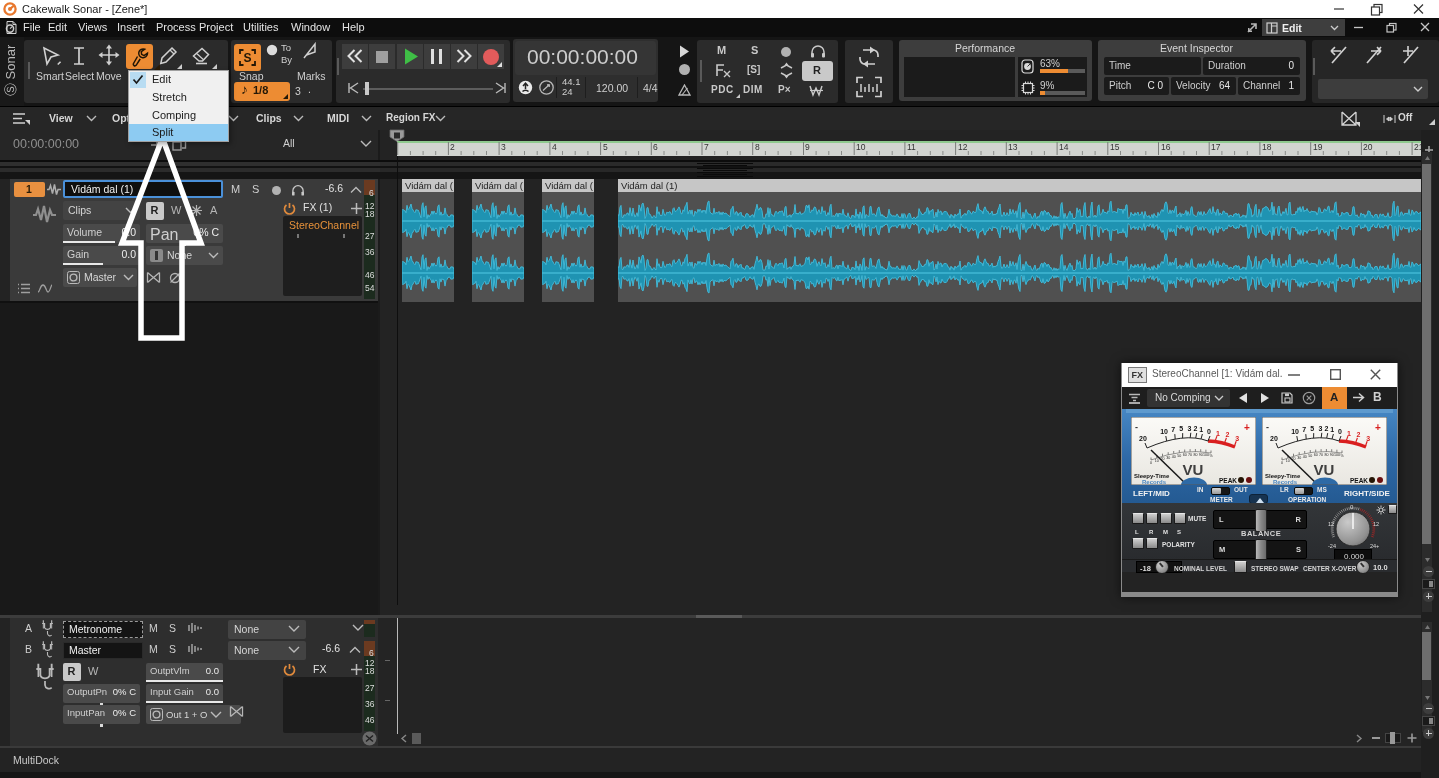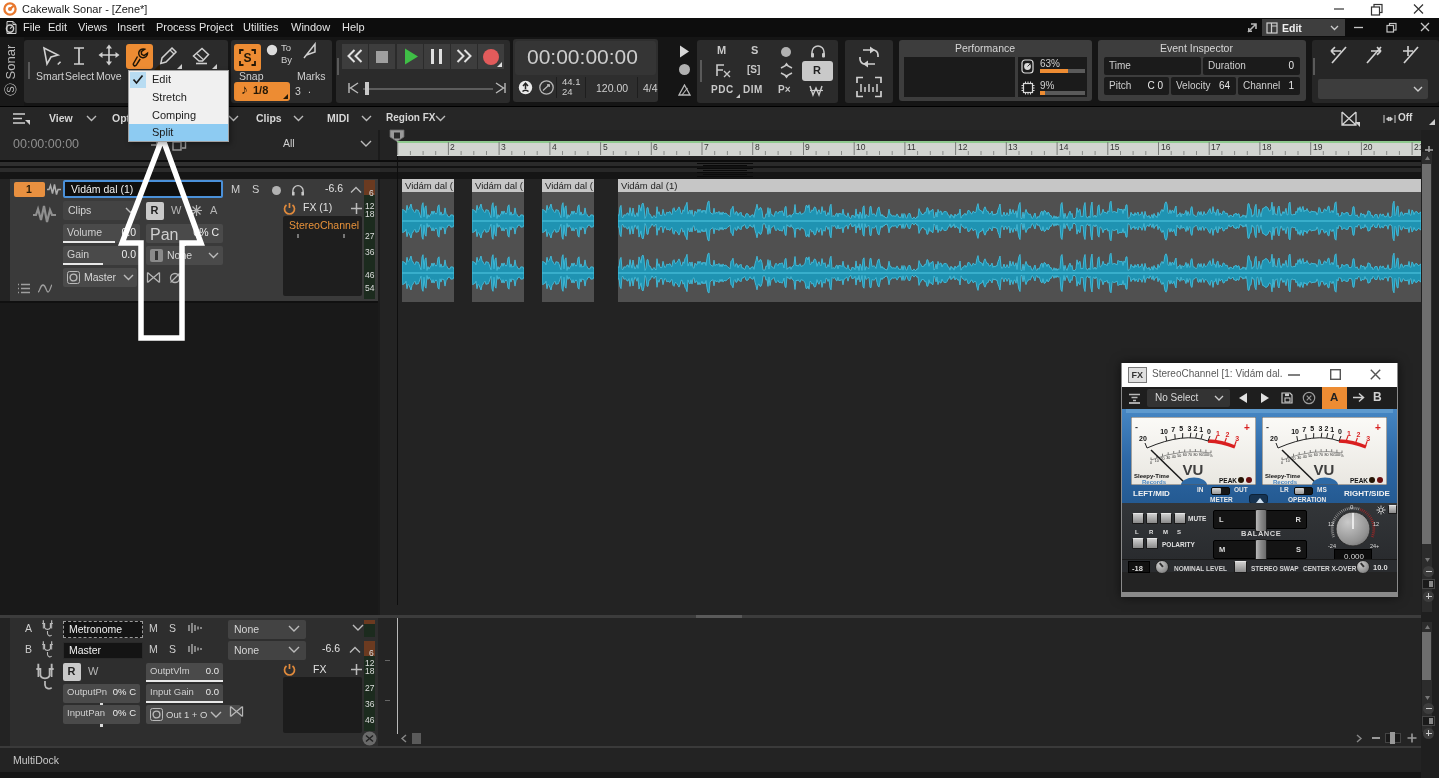--- a/index.html
+++ b/index.html
@@ -785,21 +785,21 @@
             <svg class="ab" style="left:248px;top:6px" width="11" height="11" viewBox="0 0 11 11">
               <path d="M0.8 0.8 L10.2 10.2 M10.2 0.8 L0.8 10.2" stroke="#555" stroke-width="1.4"></path>
             </svg>
           </div>
           <div class="ab" style="left:0;top:24px;width:275px;height:22px;background:#1e1e1e;">
             <svg class="ab" style="left:6px;top:6px" width="13" height="11" viewBox="0 0 13 11">
               <path d="M1 1.5 H12 M3.5 4.5 H9.5 M5 7.5 H8" stroke="#b9b9b9" stroke-width="1.5"></path>
               <path d="M1 10 H12" stroke="#b9b9b9" stroke-width="1.8"></path>
             </svg>
             <div class="ab" style="left:25px;top:2px;width:83px;height:18px;background:#333333;border-radius:2px;">
-              <div class="txt" style="left:8px;top:3px;font-size:10px;color:#dadada;">No Select</div>
+              <div class="txt" style="left:8px;top:3px;font-size:10px;color:#dadada;">No Comping</div>
               <svg class="ab" style="left:67px;top:6px" width="10" height="7" viewBox="0 0 10 7">
                 <path d="M1 1 L5 5 L9 1" fill="none" stroke="#ccc" stroke-width="1.3"></path>
               </svg>
             </div>
             <svg class="ab" style="left:116px;top:5px" width="10" height="12" viewBox="0 0 10 12">
               <path d="M9 1 L1 6 L9 11 Z" fill="#e0e0e0"></path>
             </svg>
             <svg class="ab" style="left:138px;top:5px" width="10" height="12" viewBox="0 0 10 12">
               <path d="M1 1 L9 6 L1 11 Z" fill="#e0e0e0"></path>
             </svg>
@@ -1069,21 +1069,21 @@
           <div class="ab" style="left:212px;top:186px;width:38px;height:11px;background:#0d0d0d;border:1px solid #000;">
             <div class="txt" style="left:9px;top:1.5px;font-size:8px;color:#d5d5d5;">0.000</div>
           </div>
           <svg class="ab" style="left:254px;top:142px" width="10" height="10" viewBox="0 0 10 10">
             <circle cx="5" cy="5" r="2" fill="none" stroke="#ccc" stroke-width="1.2"></circle>
             <path d="M5 0.5 V2 M5 8 V9.5 M0.5 5 H2 M8 5 H9.5 M1.8 1.8 L2.9 2.9 M7.1 7.1 L8.2 8.2 M8.2 1.8 L7.1 2.9 M2.9 7.1 L1.8 8.2" stroke="#ccc" stroke-width="1"></path>
           </svg>
           <div class="ab" style="left:266px;top:142px;width:9px;height:9px;background:linear-gradient(#cfcfcf,#8a8a8a);border-radius:1.5px;border:1px solid #1a1a1a;border-top-color:#e8e8e8;"></div>
           <div class="ab" style="left:0;top:197px;width:275px;height:12px;background:#2a2c2f;"></div>
           <div class="ab" style="left:0;top:196px;width:275px;height:1px;background:#1a1a1a;"></div>
-          <div class="ab" style="left:6px;top:198px;width:22px;height:12px;background:#111;border:1px solid #000;padding-left:16px;">
+          <div class="ab" style="left:14px;top:198px;width:46px;height:12px;background:#111;border:1px solid #000;padding-left:16px;">
             <div class="txt" style="left:3px;top:1.5px;font-size:7.5px;font-weight:bold;color:#ddd;">-18</div>
           </div>
           <div class="ab" style="left:33px;top:197px;width:14px;height:14px;border-radius:50%;background:radial-gradient(circle at 35% 30%, #d0d0d0, #8a8a8a 70%, #5a5a5a);border:1px solid #222;">
             <div class="ab" style="left:6px;top:1px;width:1.6px;height:5px;background:#333;transform:rotate(-40deg);transform-origin:bottom;"></div>
           </div>
           <div class="txt" style="left:52px;top:202px;font-size:6.5px;font-weight:bold;color:#d5d5d5;">NOMINAL LEVEL</div>
           <div class="ab" style="left:112px;top:198px;width:13px;height:12px;background:linear-gradient(#cfcfcf,#8a8a8a);border-radius:1.5px;border:1px solid #1a1a1a;border-top-color:#e8e8e8;"></div>
           <div class="txt" style="left:129px;top:202px;font-size:6.5px;font-weight:bold;color:#d5d5d5;">STEREO SWAP</div>
           <div class="txt" style="left:181px;top:202px;font-size:6.5px;font-weight:bold;color:#d5d5d5;">CENTER X-OVER</div>
           <div class="ab" style="left:234px;top:197px;width:14px;height:14px;border-radius:50%;background:radial-gradient(circle at 35% 30%, #d0d0d0, #8a8a8a 70%, #5a5a5a);border:1px solid #222;">

